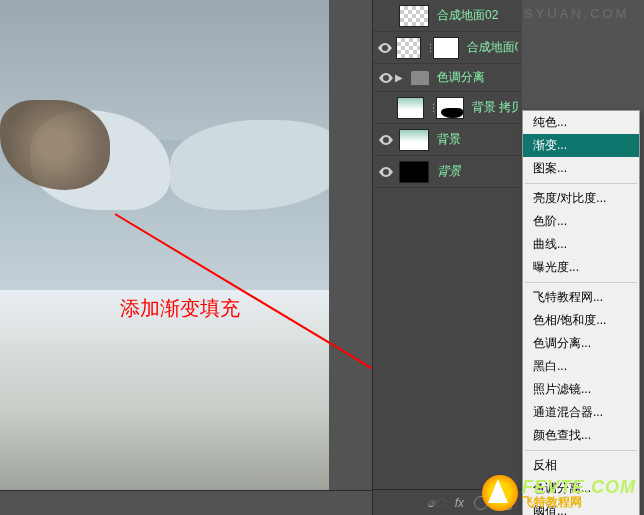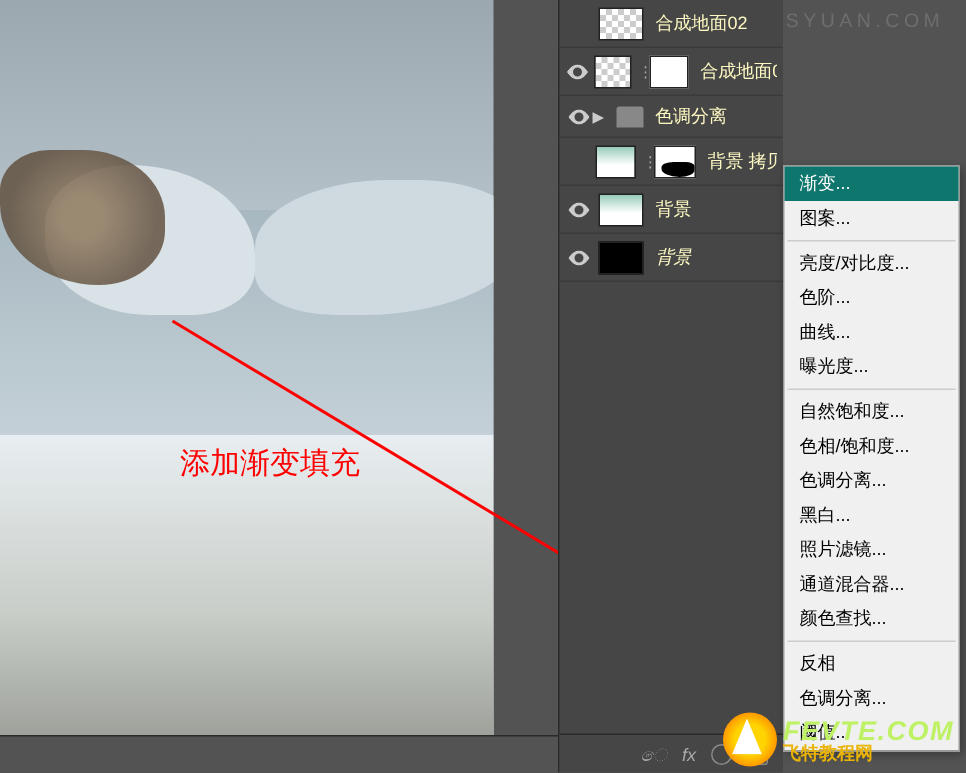--- a/index.html
+++ b/index.html
@@ -61,21 +61,21 @@
 .thumb.checker { background: repeating-conic-gradient(#ccc 0% 25%, #fff 0% 50%) 0 0/8px 8px; }
 .thumb.landscape { background: linear-gradient(180deg, #9cb 0%, #fff 60%); }
 .thumb.black { background: #000; }
 .mask {
   width: 30px; height: 22px; background: #fff; margin: 0 4px 0 0; border: 1px solid #222; position: relative;
 }
 .mask.shape::after {
   content: ""; position: absolute; left: 4px; top: 10px; width: 22px; height: 10px; background: #000; border-radius: 40% 30% 50% 60%;
 }
 .link-icon { width: 8px; color: #aaa; font-size: 10px; text-align: center; }
-.layer-label { color: #fef9c3; font-size: 12px; margin-left: 4px; white-space: nowrap; overflow: hidden; }
+.layer-label { color: #86efac; font-size: 12px; margin-left: 4px; white-space: nowrap; overflow: hidden; }
 .layer-label.italic { font-style: italic; }
 .folder-arrow { color: #ccc; font-size: 10px; margin-right: 4px; }
 .folder-icon { width: 18px; height: 14px; background: #888; border-radius: 2px 2px 0 0; margin: 0 4px; }
 
 .panel-footer {
   position: absolute; bottom: 0; left: 0; width: 100%; height: 26px;
   background: #464646; border-top: 1px solid #2a2a2a; display: flex; align-items: center; justify-content: flex-end; gap: 10px; padding: 0 10px;
 }
 .panel-footer span { color: #aaa; font-size: 12px; font-style: italic; }
 .foot-icon { width: 14px; height: 14px; border: 1px solid #888; border-radius: 50%; }
@@ -181,29 +181,30 @@
 
   <div class="panel-footer">
     <span>ෙ</span>
     <span>fx</span>
     <span class="foot-icon"></span>
     <span class="foot-icon" style="border-radius:2px"></span>
   </div>
 </div>
 
 <div class="context-menu" id="ctx">
+    <div class="menu-item">纯色...</div>
     <div class="menu-item selected">渐变...</div>
     <div class="menu-item">图案...</div>
     <div class="menu-sep"></div>
     <div class="menu-item">亮度/对比度...</div>
     <div class="menu-item">色阶...</div>
     <div class="menu-item">曲线...</div>
     <div class="menu-item">曝光度...</div>
     <div class="menu-sep"></div>
-    <div class="menu-item">自然饱和度...</div>
+    <div class="menu-item">飞特教程网...</div>
     <div class="menu-item">色相/饱和度...</div>
     <div class="menu-item">色调分离...</div>
     <div class="menu-item">黑白...</div>
     <div class="menu-item">照片滤镜...</div>
     <div class="menu-item">通道混合器...</div>
     <div class="menu-item">颜色查找...</div>
     <div class="menu-sep"></div>
     <div class="menu-item">反相</div>
     <div class="menu-item">色调分离...</div>
     <div class="menu-item">阈值...</div>

